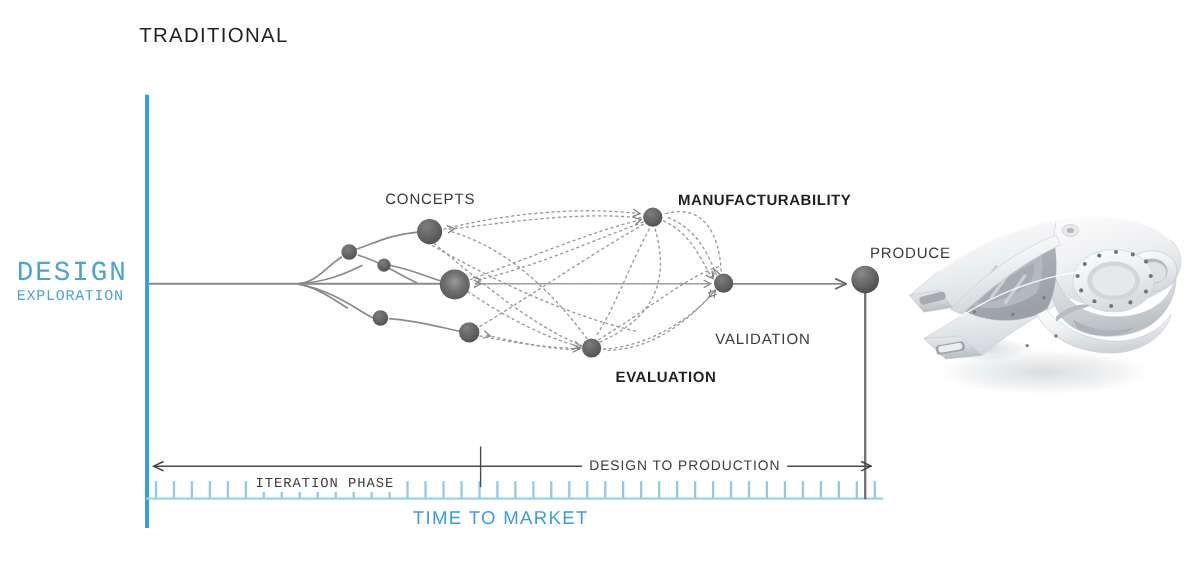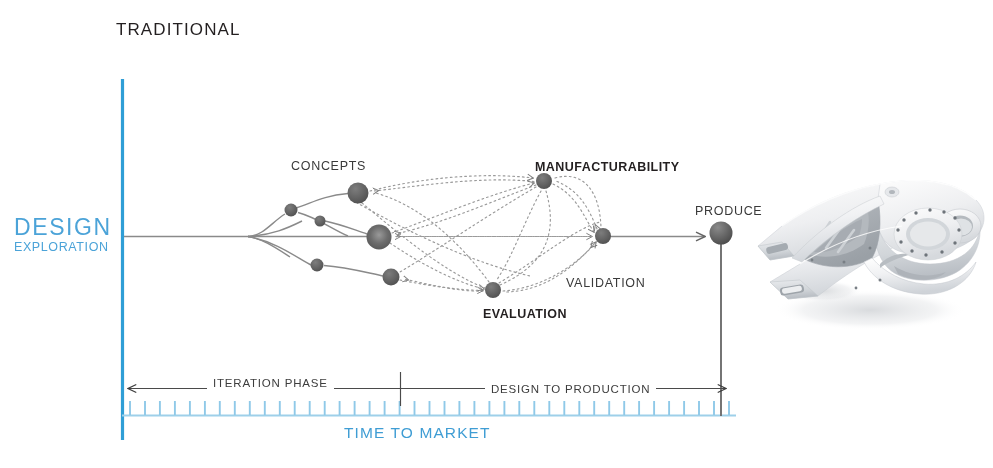--- a/index.html
+++ b/index.html
@@ -14,47 +14,47 @@
 
   
   .lbl{position:absolute;white-space:nowrap;}
 
   #title{
     left:116px;top:20px;
     font-size:17px;letter-spacing:1.1px;color:#231f20;font-weight:400;
   }
 
   #design-block{
-    position:absolute;left:14px;top:216px;text-align:left;
+    position:absolute;left:14px;top:216px;text-align:left;font-family:Liberation Mono, monospace;
   }
   #design-word{
     font-size:23px;letter-spacing:1.6px;color:#4ba3d8;line-height:23px;
     font-weight:400;
   }
   #explore-word{
     font-size:12.5px;letter-spacing:0.6px;color:#4ba3d8;line-height:14px;
     font-weight:400;margin-top:1px;
   }
 
   .node-label{
-    font-size:12.5px;letter-spacing:0.7px;color:#3a3a3a;
+    font-size:12.5px;letter-spacing:0.7px;color:#3a3a3a;margin-left:30px;
   }
   .node-label.bold{font-weight:700;color:#231f20;letter-spacing:0.45px;}
 
   #lbl-concepts{left:291px;top:159px;}
   #lbl-manufacturability{left:487px;top:160px;padding-left:48px;}
   #lbl-evaluation{left:459px;top:307px;padding-left:24px;}
   #lbl-validation{left:566px;top:276px;}
   #lbl-produce{left:695px;top:204px;}
 
   .axis-label{
     font-size:11.5px;letter-spacing:0.8px;color:#3d3d3d;
     background:#ffffff;padding:0 6px;
   }
-  #lbl-iteration{left:207px;top:377px;}
+  #lbl-iteration{left:207px;top:397px;font-family:Liberation Mono, monospace;}
   #lbl-d2p{left:485px;top:383px;}
 
   #lbl-ttm{
     left:344px;top:424px;
     font-size:15.5px;letter-spacing:1.1px;color:#3f9dd4;
   }
 
   
   #part{
     position:absolute;left:752px;top:160px;width:235px;height:180px;

